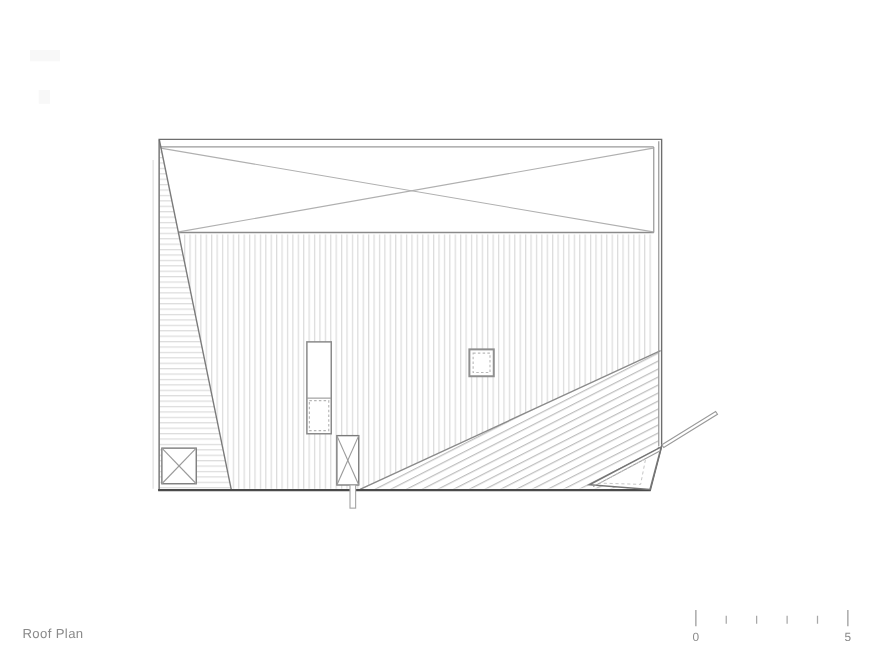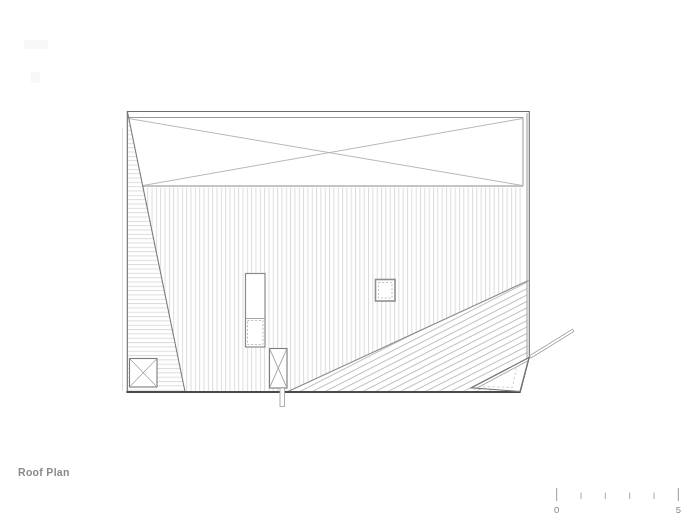--- a/index.html
+++ b/index.html
@@ -11,25 +11,24 @@
     overflow: hidden;
     font-family: "Liberation Sans", sans-serif;
   }
   #sheet svg { position: absolute; left: 0; top: 0; }
   .logo-block { position: absolute; background: #f8f8f8; }
   #logo-bar  { left: 24px; top: 40px; width: 24px; height: 9px; }
   #logo-mark { left: 31px; top: 72px; width: 9px;  height: 11px; }
   .sheet-title {
     position: absolute;
     left: 18px;
-    top: 466px;
+    top: 501px;
     font-size: 10.5px;
     letter-spacing: 0.3px;
     color: #8a8a8a;
-    font-weight: bold;
   }
 </style>
 </head>
 <body>
 
 <div id="sheet">
 
   <div id="logo-bar" class="logo-block"></div>
   <div id="logo-mark" class="logo-block"></div>
 

